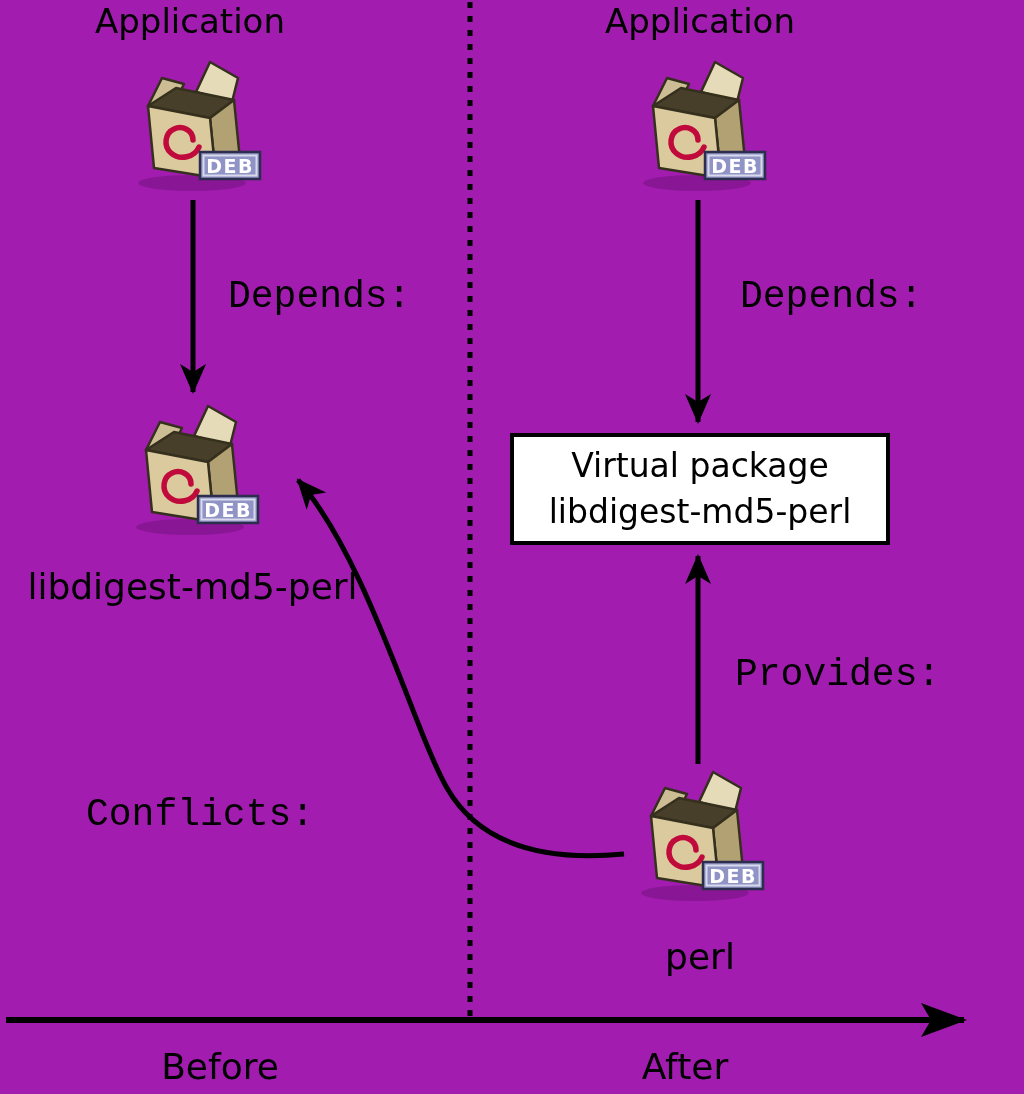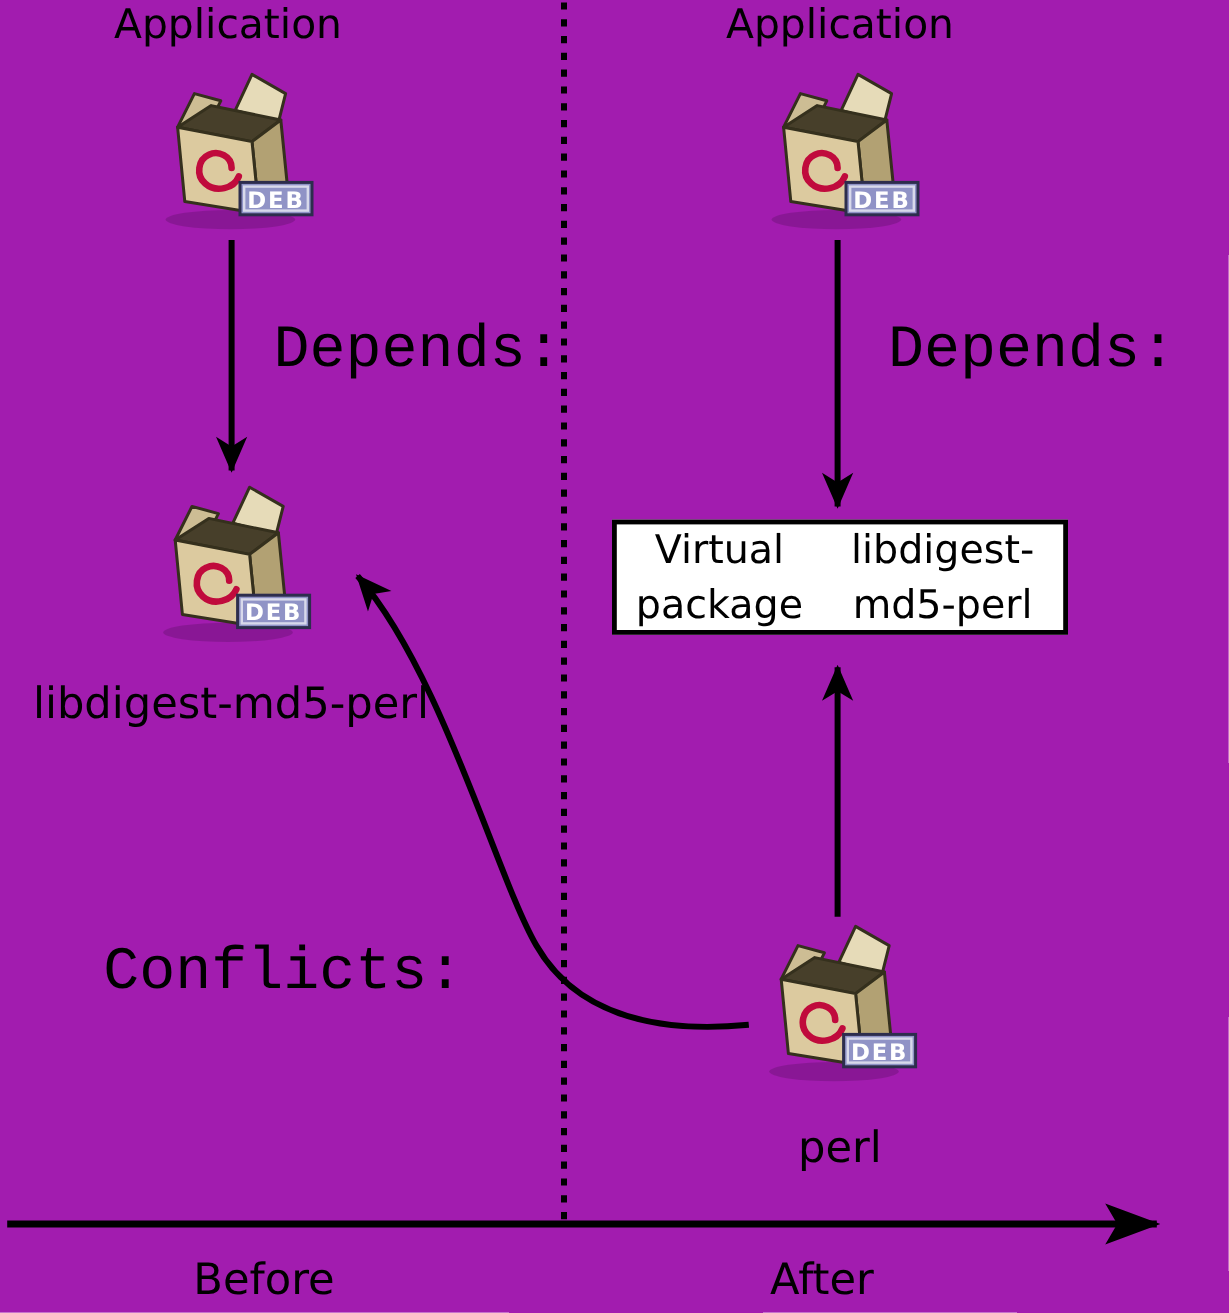--- a/index.html
+++ b/index.html
@@ -8,27 +8,27 @@
     position:relative; width:1024px; height:1094px; background:#a21caf;
     font-family:"DejaVu Sans","Liberation Sans",sans-serif; color:#000;
     overflow:hidden;
   }
   .overlay { position:absolute; left:0; top:0; width:1024px; height:1094px; }
   .label { position:absolute; color:#000; white-space:nowrap; line-height:1.15; }
   .centered { text-align:center; }
   .app-label { font-size:34px; }
   .pkg-label { font-size:36px; }
   .axis-label { font-size:36px; }
-  .mono { font-family:"Liberation Mono","DejaVu Sans Mono",monospace; font-size:50px; }
+  .mono { font-family:"Liberation Mono","DejaVu Sans Mono",monospace; font-size:38px;margin-top:11px; }
   .icon { position:absolute; width:150px; height:140px; }
   .icon svg { width:100%; height:100%; display:block; }
   .vbox {
-    position:absolute; left:510px; top:433px; width:380px; height:96px;
+    position:absolute; left:510px; top:433px; width:380px; height:112px;
     border:4px solid #000; background:#fff;
-    display:flex; flex-direction:row; align-items:center; justify-content:center;
+    display:flex; flex-direction:column; align-items:center; justify-content:center;
     font-size:33px; line-height:1.38; text-align:center;
   }
 </style>
 </head>
 <body>
 
 <div class="stage">
 
   <svg class="overlay" viewBox="0 0 1024 1094" xmlns="http://www.w3.org/2000/svg">
     <defs>
@@ -131,20 +131,21 @@
     </svg>
   </div>
 
   <div class="label mono" style="left:740px; top:264px;">Depends:</div>
 
   <div class="vbox">
     <div>Virtual package</div>
     <div>libdigest-md5-perl</div>
   </div>
 
+  <div class="label mono" style="left:735px; top:642px;">Provides:</div>
 
   <div class="icon" style="left:621px; top:766px;">
     <svg viewBox="0 0 150 140">
       <ellipse cx="74" cy="127" rx="54" ry="8" fill="rgba(0,0,0,0.15)"></ellipse>
       <g stroke="#35301d" stroke-width="2.5" stroke-linejoin="round">
         <polygon points="30,50 44,22 66,28 54,52" fill="#cdbd94"></polygon>
         <polygon points="78,36 92,6 120,22 114,46" fill="#e6dbb8"></polygon>
         <polygon points="30,50 58,32 116,44 92,62" fill="#473f2a"></polygon>
         <polygon points="92,62 116,44 122,104 98,122" fill="#b2a173"></polygon>
         <polygon points="30,50 92,62 98,122 36,112" fill="#dcca9f"></polygon>

